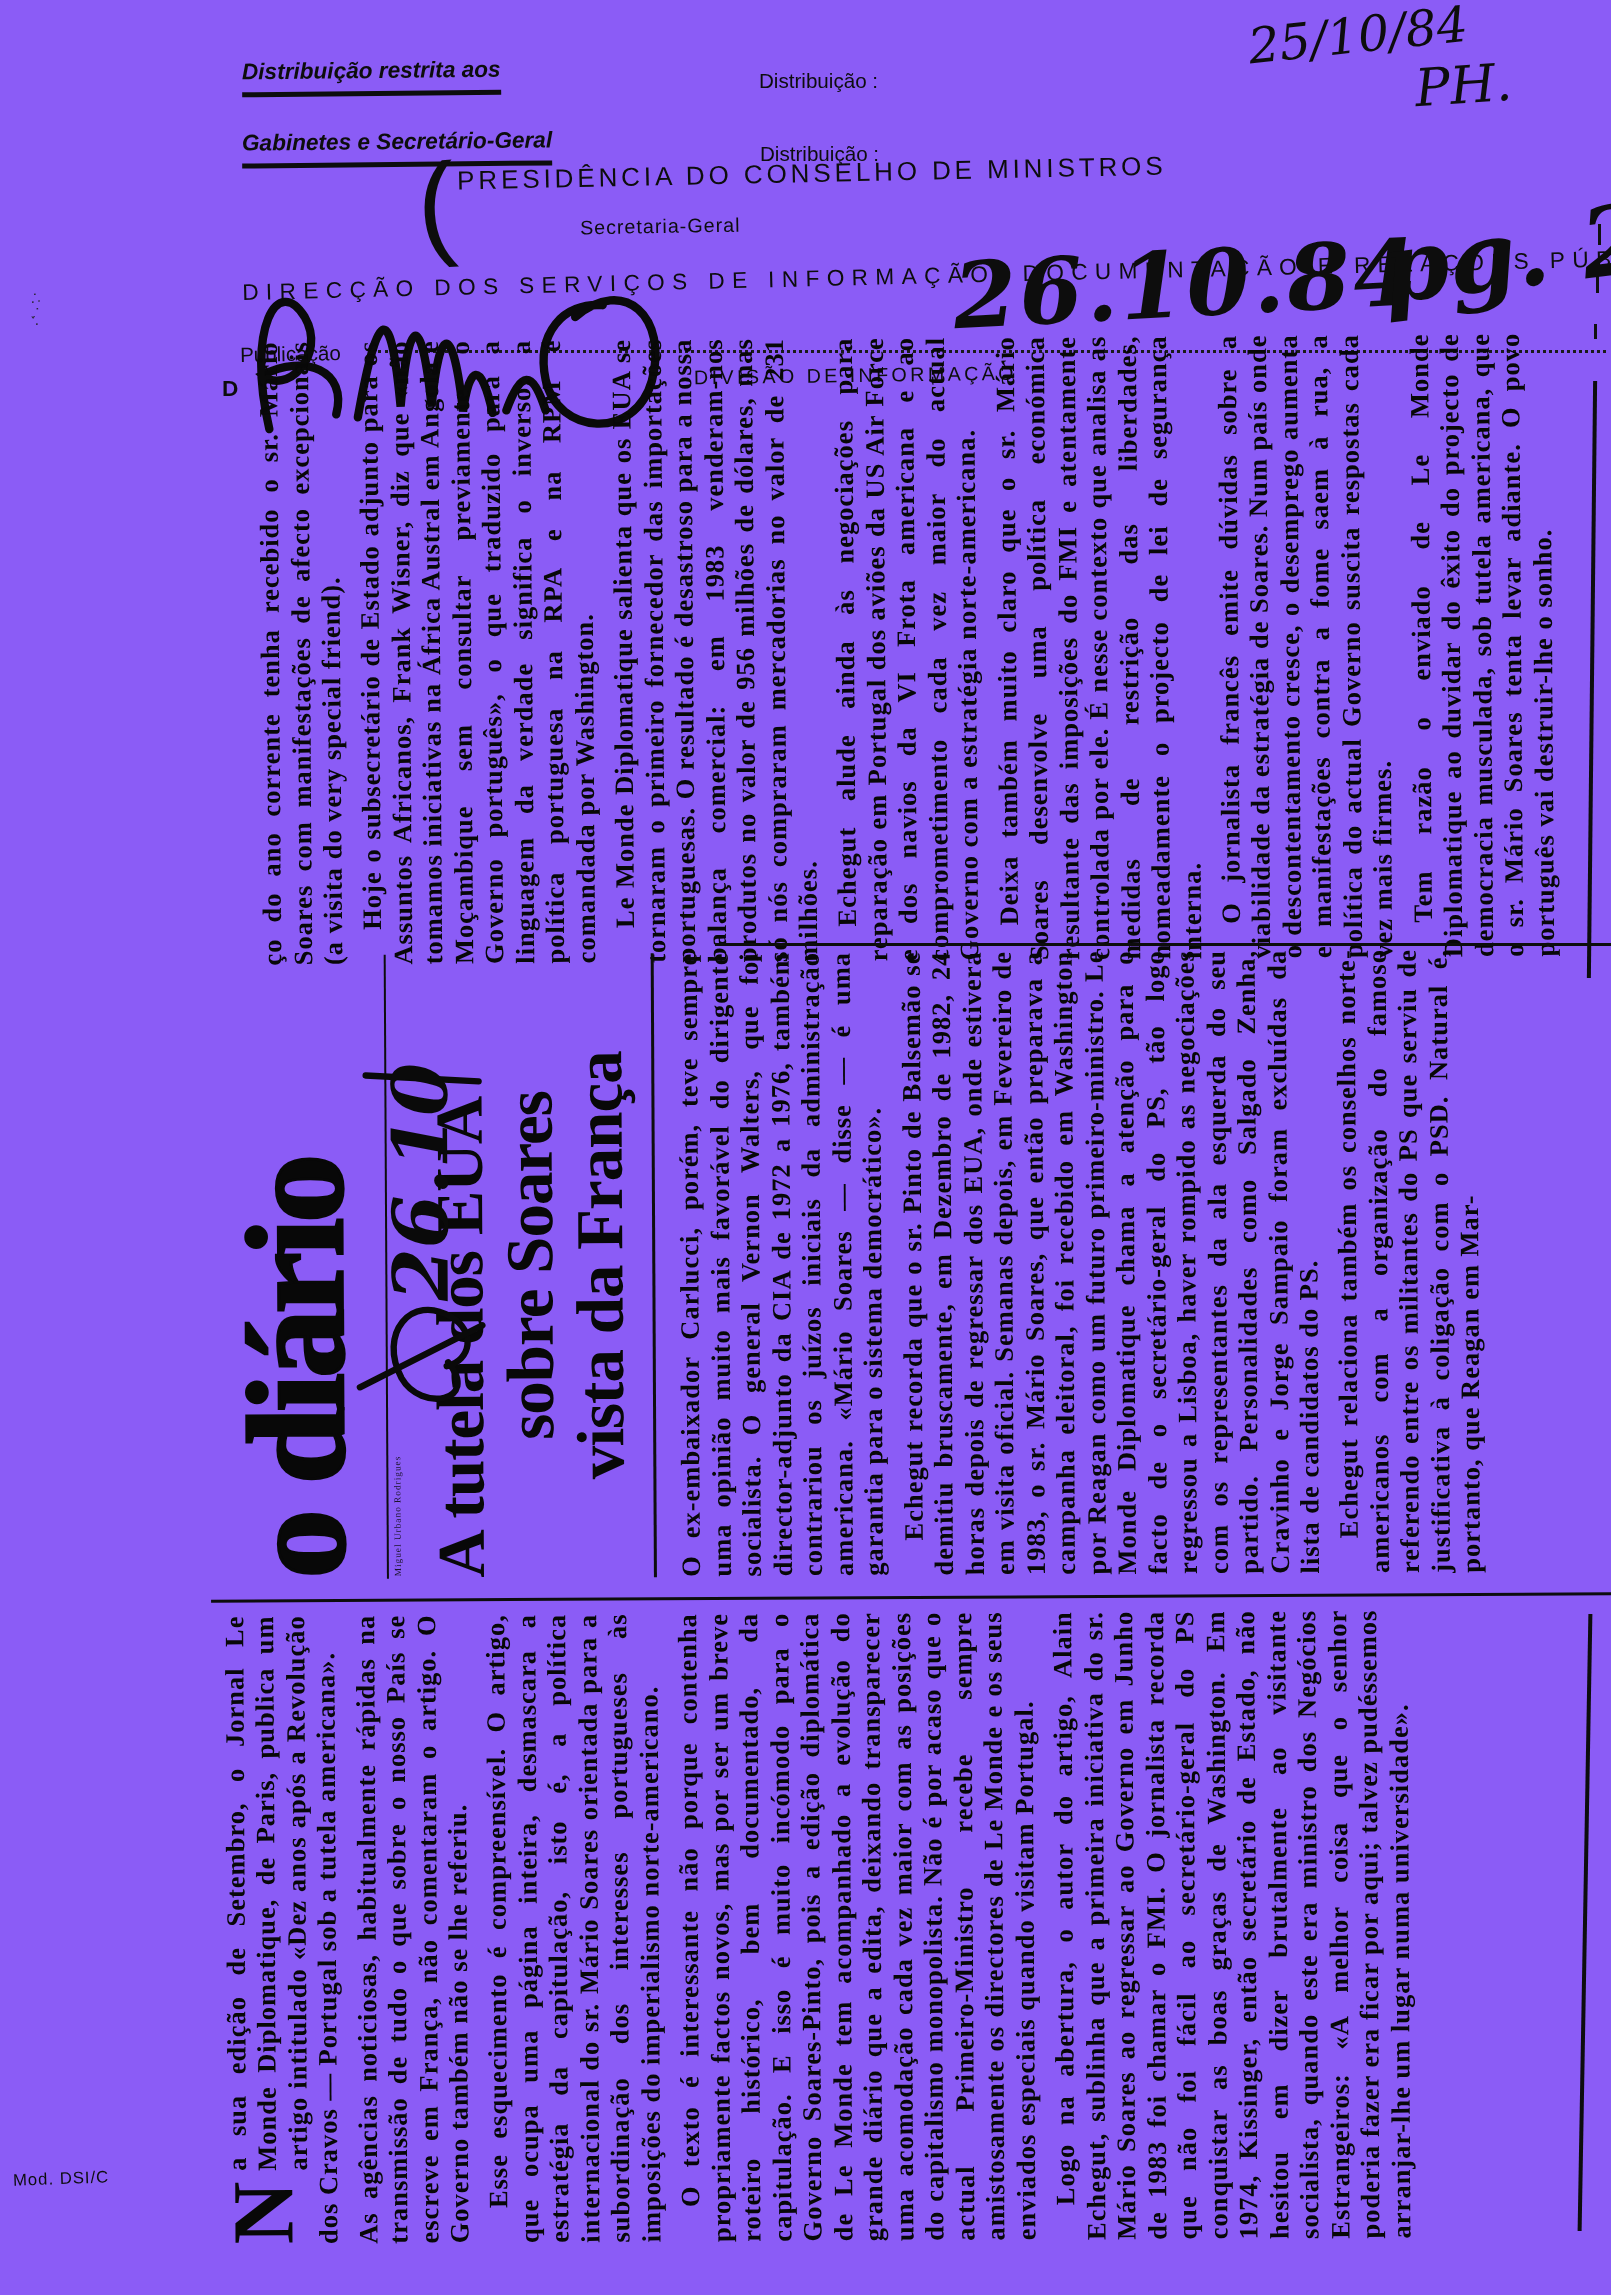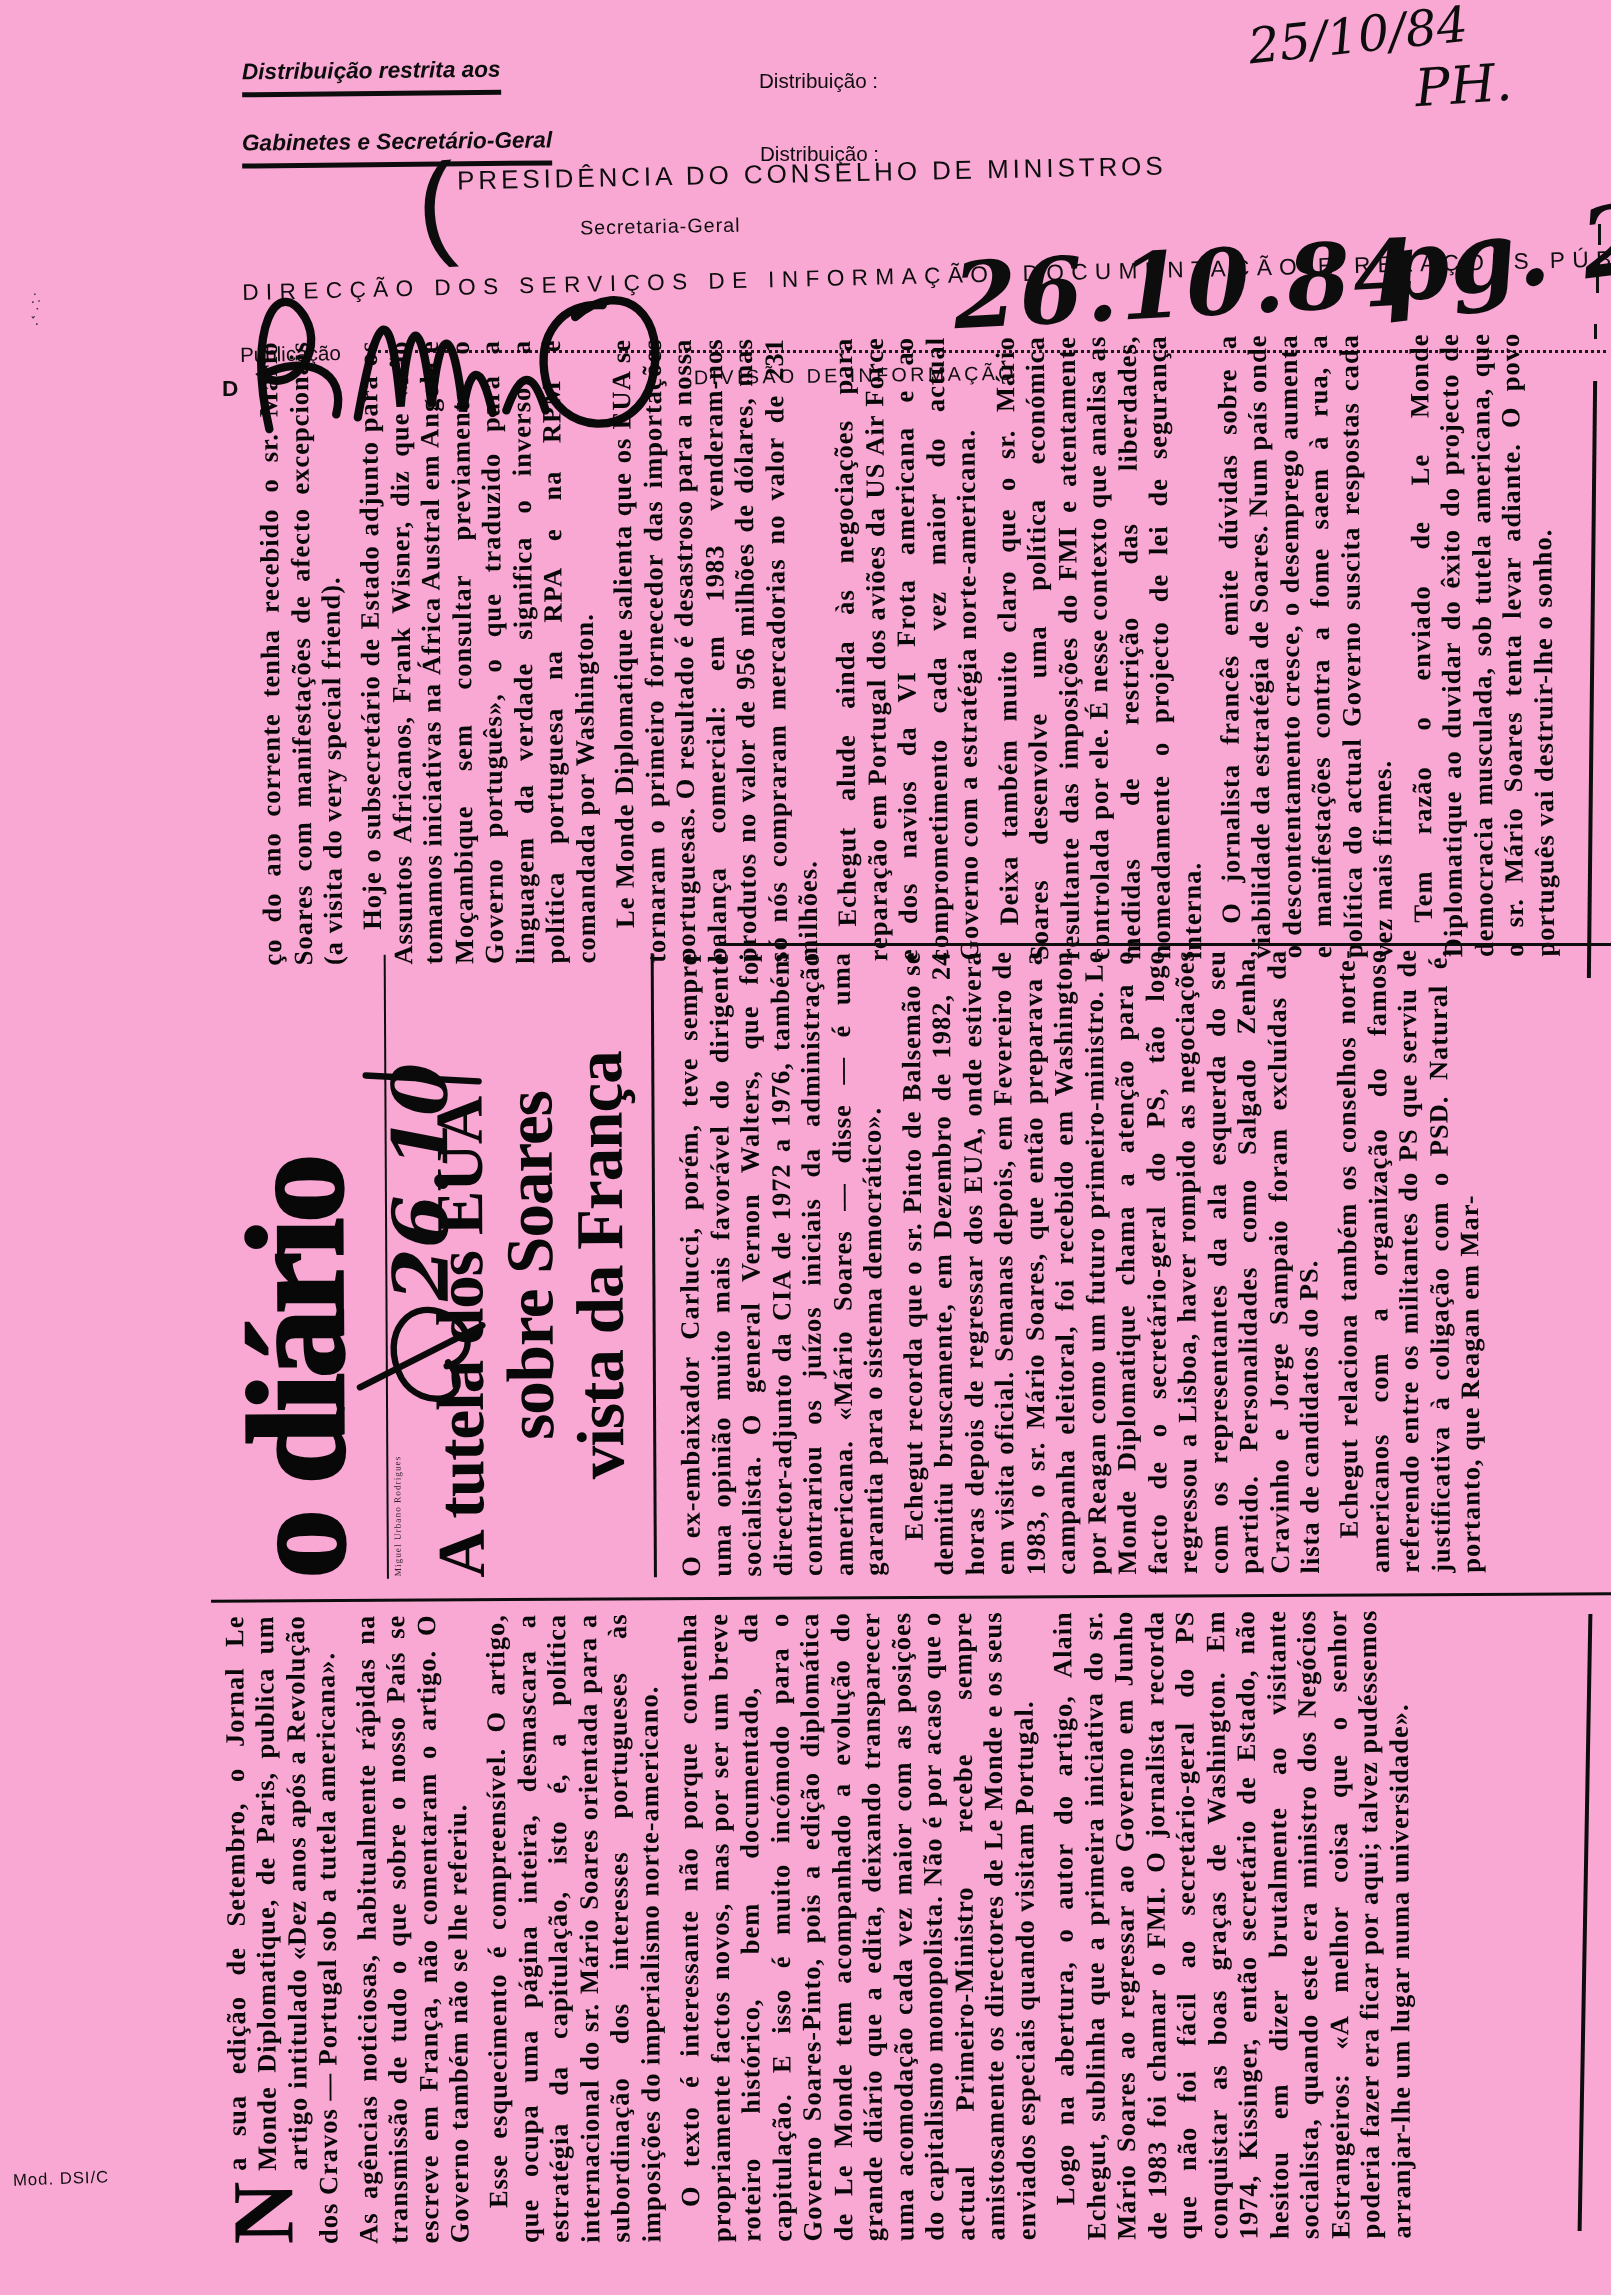--- a/index.html
+++ b/index.html
@@ -1,16 +1,16 @@
 <!DOCTYPE html>
 <html style="font-size:7.9px"><head>
 <meta charset="utf-8">
 <style>
   html,body{margin:0;padding:0;background:#777;}
-  #scan{position:relative;width:1612px;height:2295px;background:#f9a8d4;color:#0d0d0d;overflow:hidden;
+  #scan{position:relative;width:1612px;height:2295px;background:#8b5cf6;color:#0d0d0d;overflow:hidden;
         font-family:"Liberation Sans",sans-serif;}
   
   .form-label{position:absolute;white-space:nowrap;}
   .restricted{font-style:italic;font-weight:700;font-size:22.6px;border-bottom:5.4px solid #0d0d0d;padding-bottom:6.9px;transform:rotate(-0.6deg);}
   .plain42{font-size:20.6px;}
   .org-title{font-size:26px;letter-spacing:3.9px;font-weight:500;transform:rotate(-1.2deg);}
   .org-sub{font-size:19.7px;letter-spacing:1px;transform:rotate(-1deg);}
   .directorate{font-size:22.6px;letter-spacing:7.4px;transform:rotate(-1.4deg);}
   .division{font-size:19.7px;letter-spacing:3.4px;transform:rotate(-0.8deg);}
   .pub{font-size:20.6px;transform:rotate(-1deg);}

